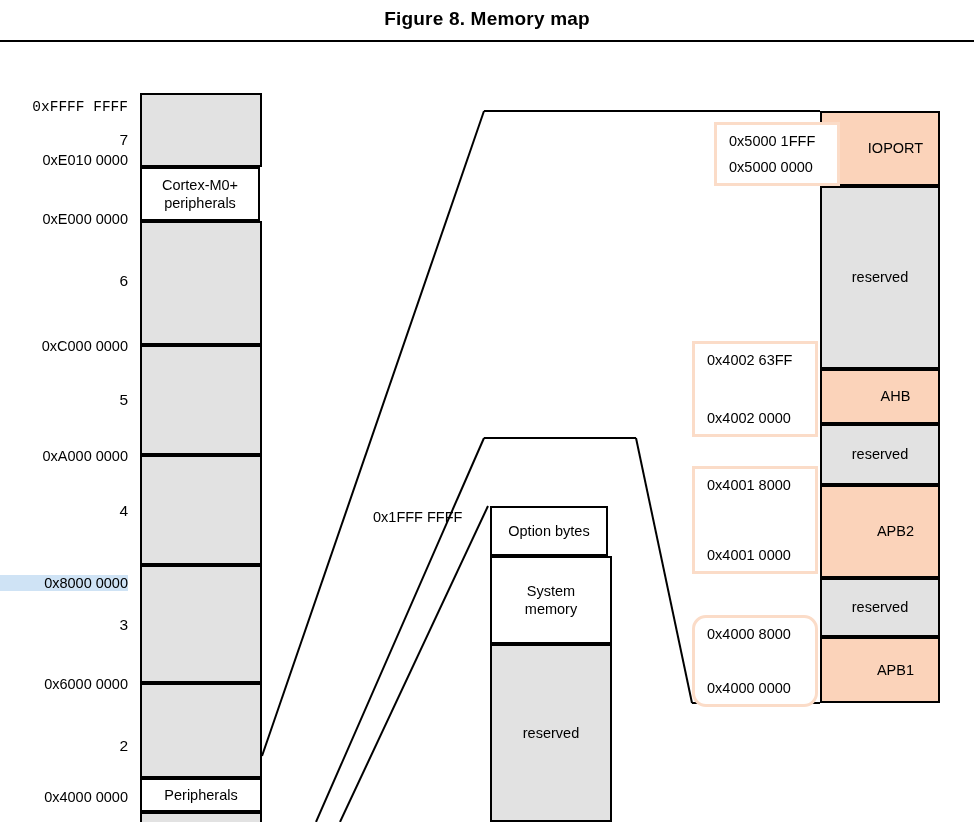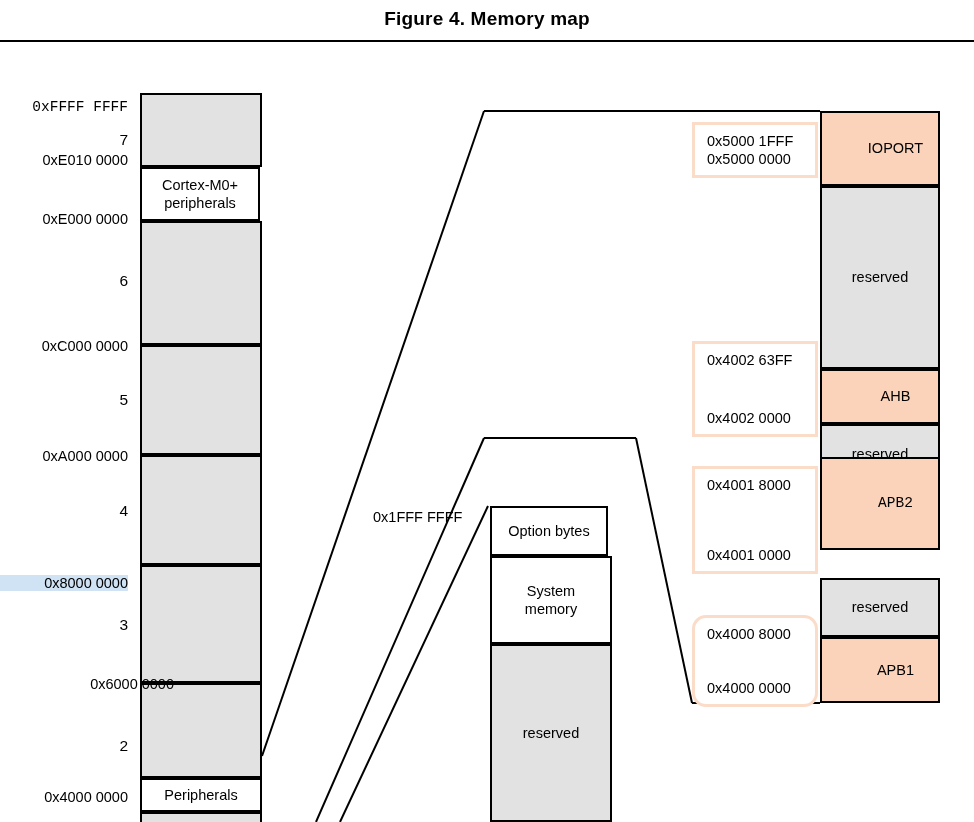--- a/index.html
+++ b/index.html
@@ -106,21 +106,21 @@
   .sel {
     background: #cfe3f5;
     margin-top: 20px;
   }
 </style>
 </head>
 <body>
 
 <div id="page">
 
-  <div id="figure-title">Figure 4. Memory map</div>
+  <div id="figure-title">Figure 8. Memory map</div>
   <div id="title-rule"></div>
 
   <svg class="lines">
 
     <line x1="262" y1="756" x2="484" y2="111"></line>
     <line x1="262" y1="823" x2="484" y2="823"></line>
     <polyline points="484,111 820,111"></polyline>
     <line x1="692" y1="703" x2="692" y2="703"></line>
 
     <line x1="820" y1="703" x2="692" y2="703"></line>
@@ -141,46 +141,46 @@
   <div class="blk gray" style="left:140px; top:683px; width:122px; height:95px;"></div>
   <div class="blk white" style="left:140px; top:778px; width:122px; height:34px;">Peripherals</div>
   <div class="blk gray" style="left:140px; top:812px; width:122px; height:20px;"></div>
 
   <div class="addr" style="left:0px; top:99px; width:128px;font-family:Liberation Mono, monospace;">0xFFFF FFFF</div>
   <div class="addr" style="left:0px; top:152px; width:128px;">0xE010 0000</div>
   <div class="addr" style="left:0px; top:211px; width:128px;">0xE000 0000</div>
   <div class="addr" style="left:0px; top:338px; width:128px;">0xC000 0000</div>
   <div class="addr" style="left:0px; top:448px; width:128px;">0xA000 0000</div>
   <div class="addr sel" style="left:0px; top:555px; width:128px;">0x8000 0000</div>
-  <div class="addr" style="left:0px; top:676px; width:128px;padding-left:46px;">0x6000 0000</div>
+  <div class="addr" style="left:0px; top:676px; width:128px;">0x6000 0000</div>
   <div class="addr" style="left:0px; top:789px; width:128px;">0x4000 0000</div>
 
   <div class="region-num" style="left:0px; top:131px; width:128px;">7</div>
   <div class="region-num" style="left:0px; top:272px; width:128px;">6</div>
   <div class="region-num" style="left:0px; top:391px; width:128px;">5</div>
   <div class="region-num" style="left:0px; top:502px; width:128px;">4</div>
   <div class="region-num" style="left:0px; top:616px; width:128px;">3</div>
   <div class="region-num" style="left:0px; top:737px; width:128px;">2</div>
 
   <div class="plain-label" style="left:373px; top:509px;">0x1FFF FFFF</div>
 
   <div class="blk white" style="left:490px; top:506px; width:118px; height:50px;">Option bytes</div>
   <div class="blk white" style="left:490px; top:556px; width:122px; height:88px;">System
 memory</div>
   <div class="blk gray" style="left:490px; top:644px; width:122px; height:178px;">reserved</div>
 
   <div class="blk peach" style="left:820px; top:111px; width:120px; height:75px;">IOPORT</div>
   <div class="blk gray" style="left:820px; top:186px; width:120px; height:183px;">reserved</div>
   <div class="blk peach" style="left:820px; top:369px; width:120px; height:55px;">AHB</div>
   <div class="blk gray" style="left:820px; top:424px; width:120px; height:61px;">reserved</div>
-  <div class="blk peach" style="left:820px; top:457px; width:120px; height:93px;font-family:Liberation Mono, monospace;">APB2</div>
+  <div class="blk peach" style="left:820px; top:485px; width:120px; height:93px;">APB2</div>
   <div class="blk gray" style="left:820px; top:578px; width:120px; height:59px;">reserved</div>
   <div class="blk peach" style="left:820px; top:637px; width:120px; height:66px;">APB1</div>
 
-  <div class="callout" style="left:692px; top:122px; width:126px; height:56px;">
+  <div class="callout" style="left:714px; top:122px; width:126px; height:64px;">
     <span class="hi">0x5000 1FFF</span>
     <span class="lo">0x5000 0000</span>
   </div>
 
   <div class="callout" style="left:692px; top:341px; width:126px; height:96px;">
     <span class="hi">0x4002 63FF</span>
     <span class="lo">0x4002 0000</span>
   </div>
 
   <div class="callout" style="left:692px; top:466px; width:126px; height:108px;">

